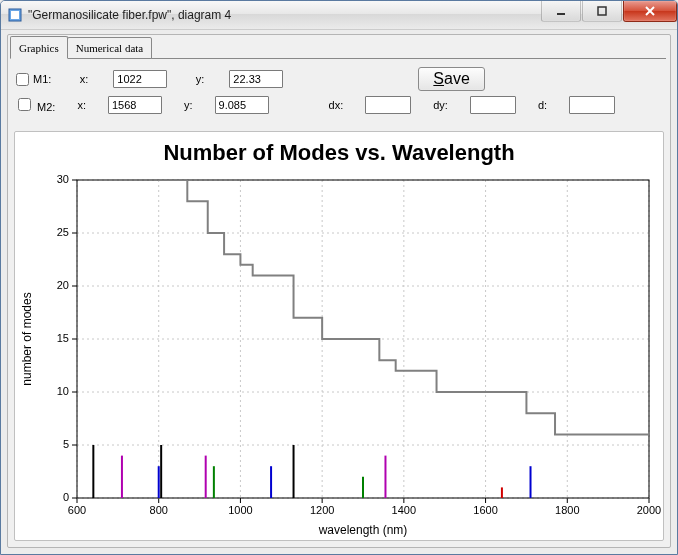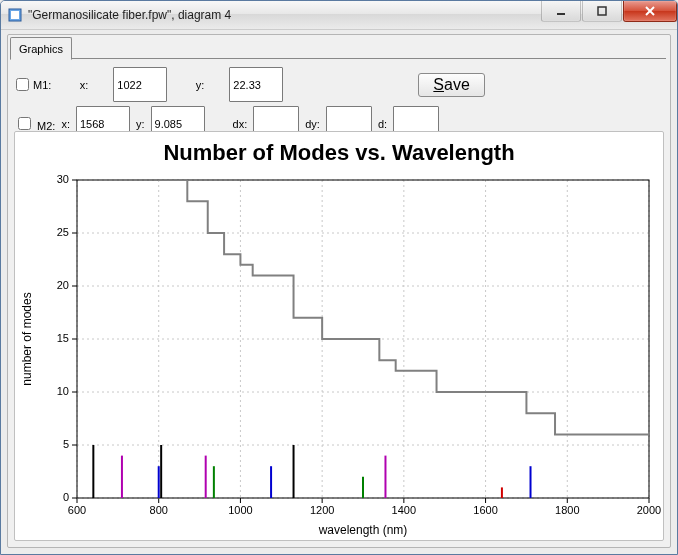--- a/index.html
+++ b/index.html
@@ -5,33 +5,33 @@
   html,body{margin:0;padding:0;font-family:"Segoe UI",Tahoma,sans-serif;font-size:11px;color:#000;background:#fff;}
   .window{width:678px;height:555px;box-sizing:border-box;border:1px solid #5a7aa0;background:#ececec;position:relative;border-radius:5px 5px 0 0;overflow:hidden;box-shadow:0 0 5px rgba(0,0,0,0.3);}
   .titlebar{height:28px;background:linear-gradient(to bottom,#f8f8f8 0%,#e8e8e8 45%,#d8d8d8 46%,#ebebeb 100%);display:flex;align-items:center;padding:0 0 0 6px;border-bottom:1px solid #ccc;}
   .titlebar .icon{width:16px;height:16px;margin-right:5px;display:inline-flex;align-items:center;justify-content:center;}
   .titlebar .title{flex:1;font-size:12px;color:#222;white-space:nowrap;overflow:hidden;}
   .winbtns{display:flex;align-items:flex-start;height:100%;}
   .winbtn{width:38px;height:20px;margin-left:1px;border:1px solid rgba(0,0,0,0.2);border-top:none;display:flex;align-items:center;justify-content:center;font-family:Arial;font-size:13px;color:#333;background:linear-gradient(to bottom,#f5f5f5,#d9d9d9);border-radius:0 0 3px 3px;box-shadow:inset 0 0 1px #fff;}
   .winbtn.close{width:52px;background:linear-gradient(to bottom,#e89a90 0%,#d6543d 48%,#c8371d 52%,#e2745f 100%);color:#fff;border-color:#8e2a18;}
   .winbtn svg{pointer-events:none;}
   .client{position:absolute;left:6px;right:6px;top:33px;bottom:6px;border:1px solid #b5b5b5;background:#f0f0f0;border-radius:2px;box-sizing:border-box;}
-  .tabstrip{position:relative;height:22px;margin:2px 2px 0 2px;display:flex;align-items:flex-start;}
+  .tabstrip{position:relative;height:22px;margin:2px 2px 0 2px;display:flex;align-items:flex-end;font-family:Liberation Serif, serif;}
   .tab{height:20px;padding:0 8px;display:flex;align-items:center;border:1px solid #888;background:#f0f0f0;position:relative;margin-right:-1px;font-size:11px;border-radius:2px 2px 0 0;}
   .tab.active{background:#f0f0f0;border-bottom-color:#f0f0f0;z-index:2;height:21px;}
   .tabline{position:absolute;left:2px;right:2px;height:1px;background:#888;bottom:0;}
   .toolbar{display:flex;align-items:center;padding:8px 6px 4px 6px;gap:23px;}
   .toolbar label{display:flex;align-items:center;font-size:11px;}
   .toolbar input[type=checkbox]{margin:0 4px 0 2px;}
   .toolbar .txt{display:inline-block;min-width:14px;text-align:right;padding-right:2px;}
-  .tinput{width:46px;height:35px;background:#fff;border:1px solid #7a7a7a;border-radius:1px;padding:0 3px;font-size:11px;box-sizing:border-box;}
+  .tinput{width:46px;height:18px;background:#fff;border:1px solid #7a7a7a;border-radius:1px;padding:0 3px;font-size:11px;box-sizing:border-box;}
   .tinput.wide{width:54px;}
   .btn{height:22px;padding:0 14px;background:linear-gradient(to bottom,#fdfdfd,#e5e5e5);border:1px solid #8a8a8a;border-radius:3px;font-size:16px;display:flex;align-items:center;cursor:default;box-shadow:inset 0 0 1px #fff;}
   .spacer{flex:0 0 28px;}
-  .toolbar2{display:flex;align-items:center;padding:0 6px 6px 6px;gap:6px;}
+  .toolbar2{display:flex;align-items:center;padding:0 6px 6px 6px;gap:22px;}
   .chartarea{position:absolute;left:6px;right:6px;top:96px;bottom:6px;background:#fff;border:1px solid #c0c0c0;border-radius:2px;}
   .chartarea svg{position:absolute;inset:0;}
   .charttitle{font:bold 22px Arial;}
   .axislabel{font:12px Arial;}
   .ticklabel{font:11px Arial;}
 </style>
 </head>
 <body>
 
 <div class="window">
@@ -61,20 +61,23 @@
           </svg>
         </div>
     </div>
   </div>
 
   <div class="client">
     <div class="tabstrip">
       <div class="tabline"></div>
       <div class="tab active">
           <span>Graphics</span>
+        </div>
+      <div class="tab">
+          <span>Numerical data</span>
         </div>
     </div>
 
     <div class="toolbar">
       <label>
         <input type="checkbox" style="">
         <span>M1:</span>
       </label>
       <span class="txt">x:</span>
       <input class="tinput wide" value="1022" style="">

